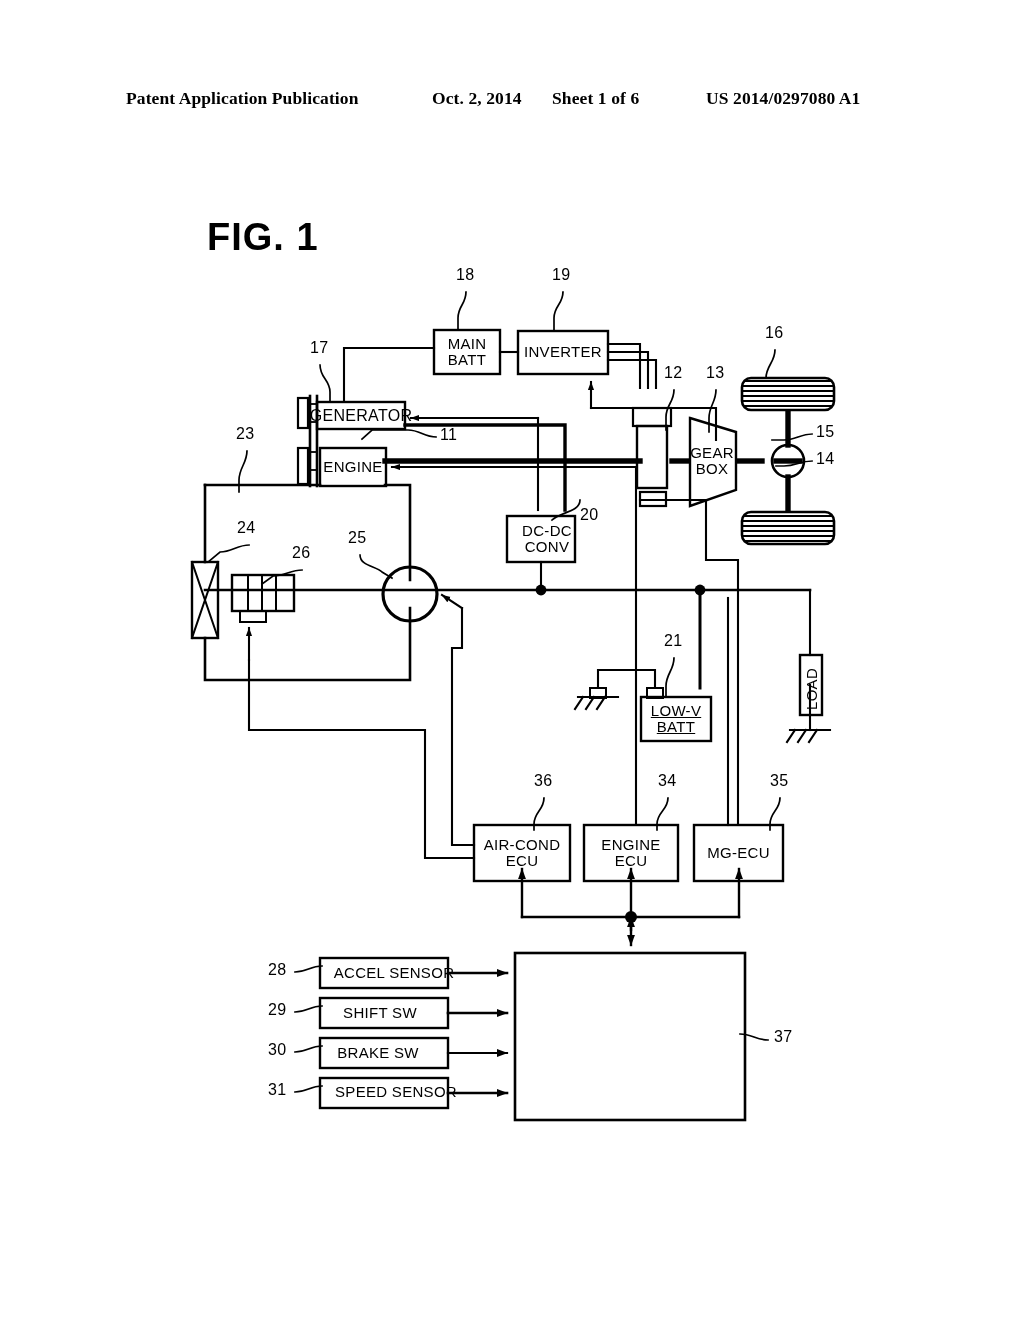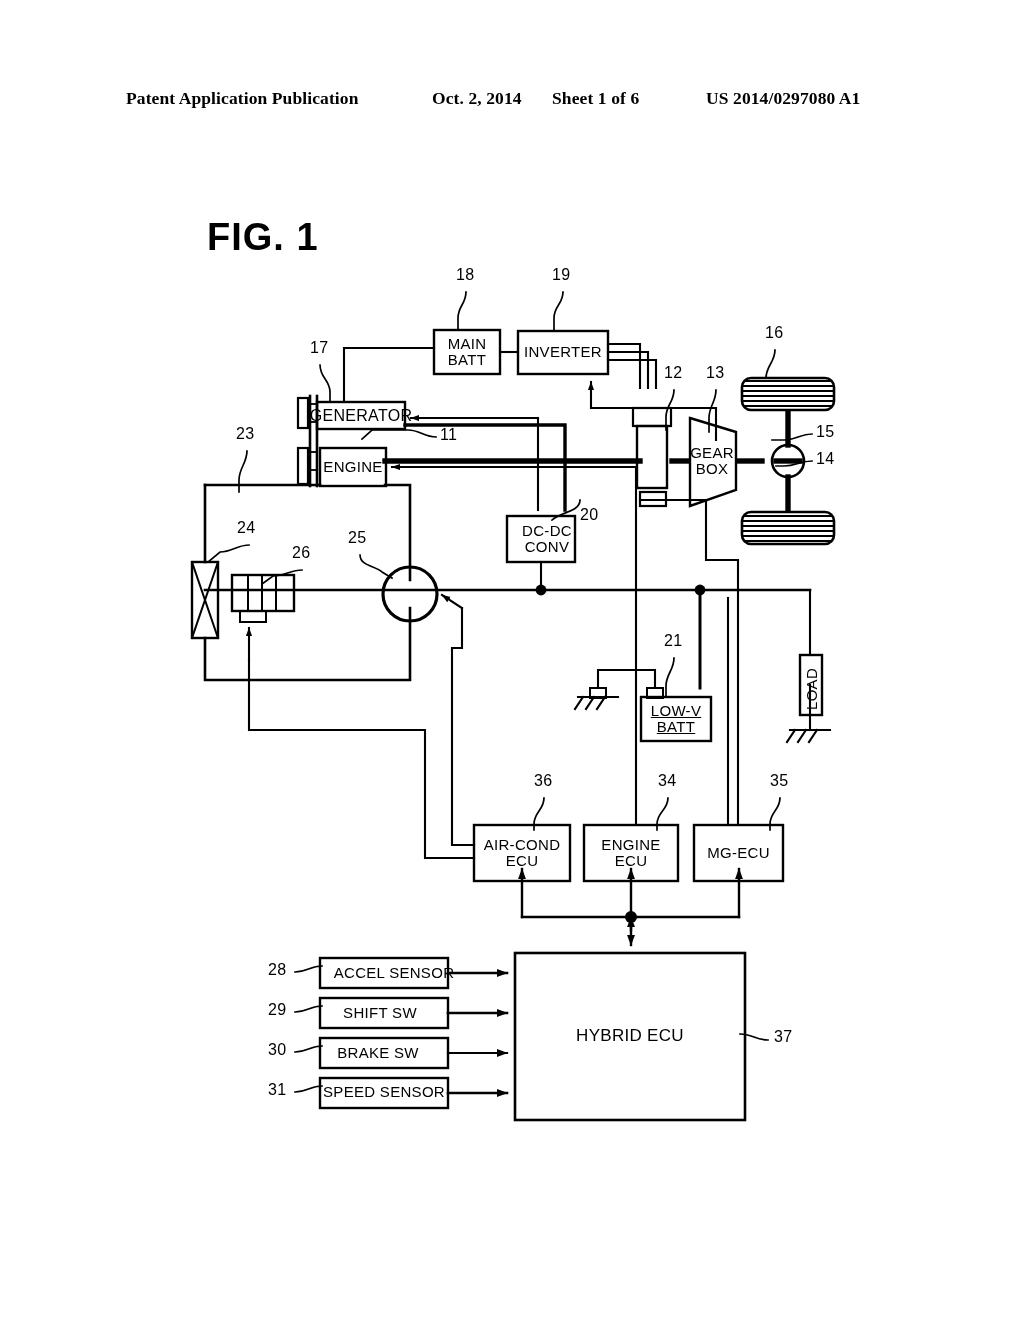--- a/index.html
+++ b/index.html
@@ -260,26 +260,25 @@
   <div class="blk" style="left:641px;top:697px;width:70px;height:44px;text-decoration:underline;">LOW-V
 BATT</div>
   <div class="vert" style="left:803px;top:662px;width:18px;height:48px;">LOAD</div>
 
   <div class="blk" style="left:474px;top:825px;width:96px;height:56px;">AIR-COND
 ECU</div>
   <div class="blk" style="left:584px;top:825px;width:94px;height:56px;">ENGINE
 ECU</div>
   <div class="blk" style="left:694px;top:825px;width:89px;height:56px;">MG-ECU</div>
 
-  <div class="blk" style="left:515px;top:953px;width:230px;height:167px;font-size:17px;">HYBRID ECU</div>
 
   <div class="blk" style="left:320px;top:958px;width:148px;height:30px;">ACCEL SENSOR</div>
   <div class="blk" style="left:320px;top:998px;width:120px;height:30px;">SHIFT SW</div>
   <div class="blk" style="left:320px;top:1038px;width:116px;height:30px;">BRAKE SW</div>
-  <div class="blk" style="left:320px;top:1078px;width:128px;height:28px;border-radius:13px;">SPEED SENSOR</div>
+  <div class="blk" style="left:332px;top:1078px;width:128px;height:28px;border-radius:13px;">SPEED SENSOR</div>
 
   <div class="num" style="left:456px;top:266px;">18</div>
   <div class="num" style="left:552px;top:266px;">19</div>
   <div class="num" style="left:310px;top:339px;">17</div>
   <div class="num" style="left:765px;top:324px;">16</div>
   <div class="num" style="left:664px;top:364px;">12</div>
   <div class="num" style="left:706px;top:364px;">13</div>
   <div class="num" style="left:816px;top:423px;">15</div>
   <div class="num" style="left:816px;top:450px;">14</div>
   <div class="num" style="left:440px;top:426px;">11</div>

